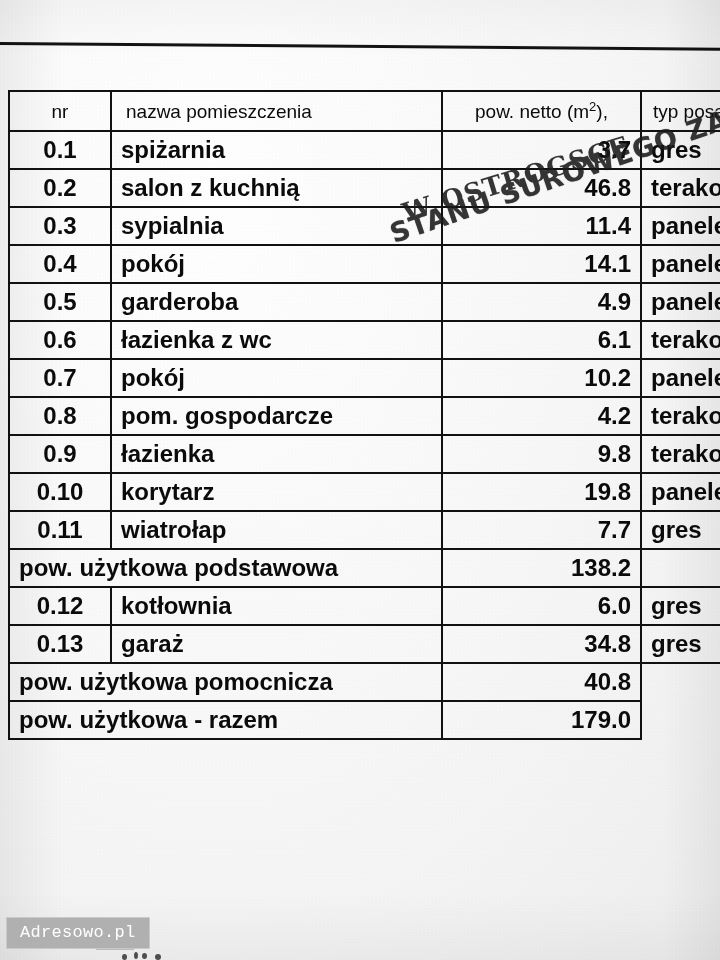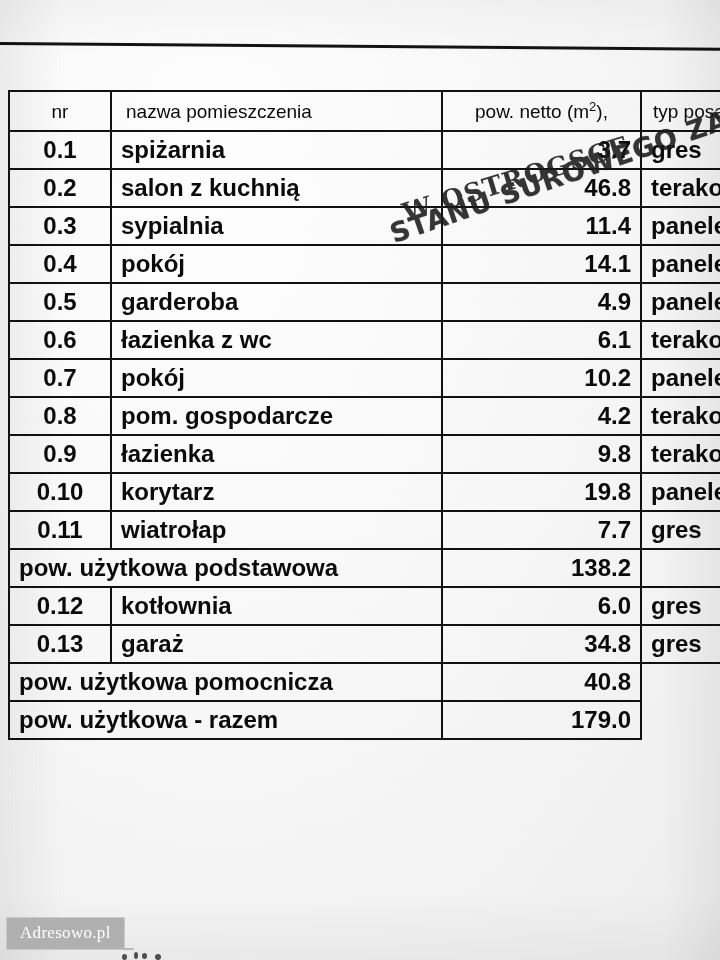--- a/index.html
+++ b/index.html
@@ -147,21 +147,21 @@
   #watermark-badge {
     position: absolute;
     left: 6px;
     top: 917px;
     padding: 5px 13px 6px 13px;
     background: #b0b0b0;
     border: 1px solid #c9c9c9;
     color: #ffffff;
     font-size: 17px;
     letter-spacing: .3px;
-    font-family: Liberation Serif, serif;
+    font-family: Liberation Mono, monospace;
     border-radius: 1px;
   }
 
   
   #bottom-speckles {
     position: absolute;
     left: 122px;
     top: 950px;
     width: 60px;
     height: 10px;

